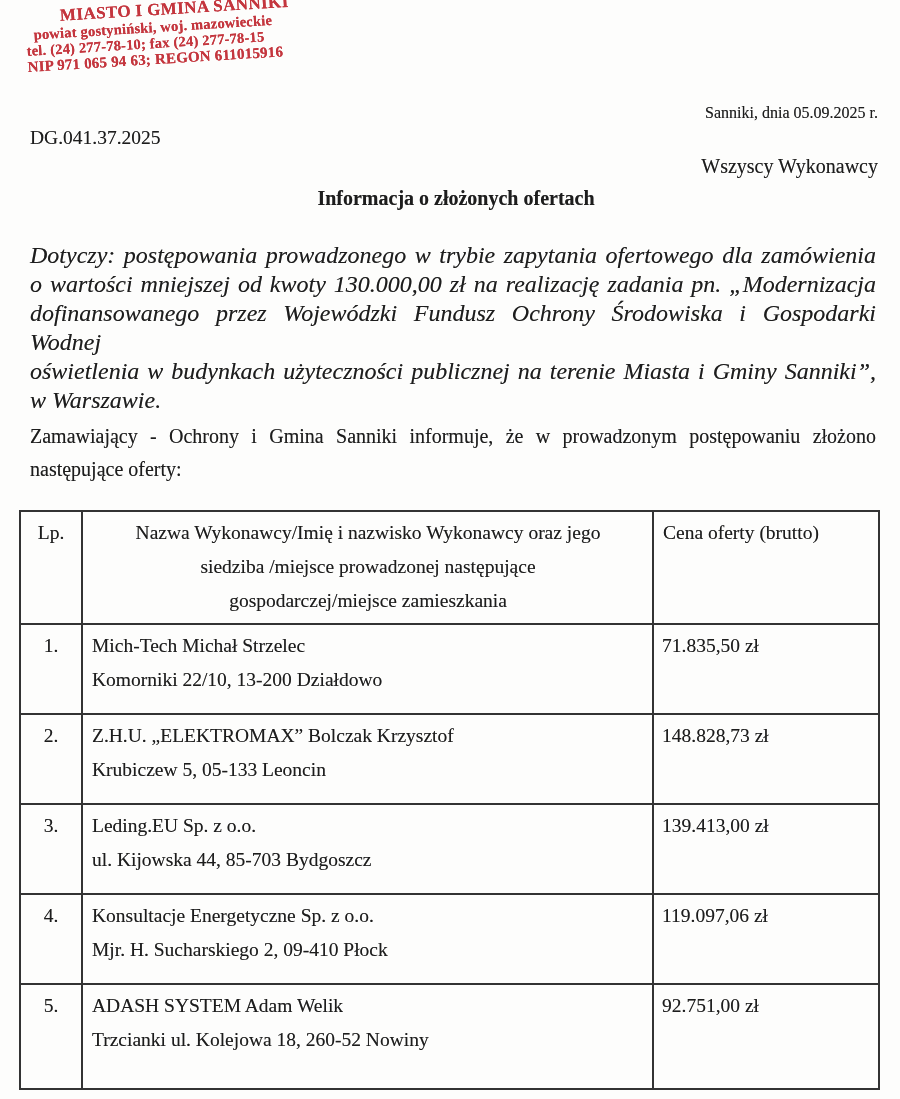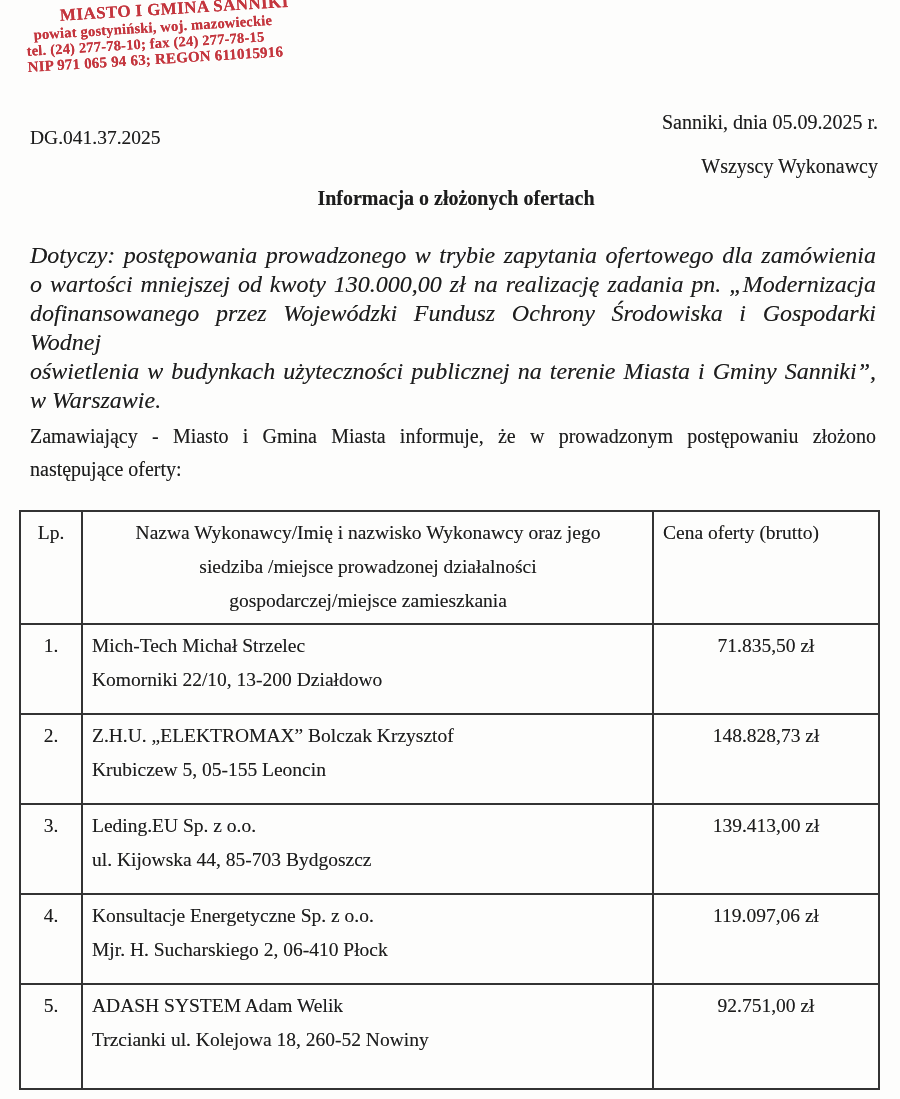--- a/index.html
+++ b/index.html
@@ -24,21 +24,21 @@
     transform-origin:left top;
     font-weight:bold;
     text-shadow:0 0 0.6px currentColor;
   }
   .stamp .s1{ font-size:17px; letter-spacing:0.4px; text-align:center; line-height:19px;}
   .stamp .s2{ font-size:14.5px; line-height:16px; padding-left:8px; letter-spacing:0.2px;}
   .stamp .s3{ font-size:14.5px; line-height:16px; padding-left:0px; letter-spacing:0.2px;}
   .stamp .s4{ font-size:15px;   line-height:17px; padding-left:0px; letter-spacing:0.2px;}
 
   
-  .date-line{ position:absolute; top:111px; right:22px; font-size:20px; }
+  .date-line{ position:absolute; top:104px; right:22px; font-size:16px; }
   .ref{       position:absolute; top:127px; left:30px;  font-size:19.5px; }
   .addressee{ position:absolute; top:155px; right:22px; font-size:20px; font-weight:normal; }
   .doc-title{ position:absolute; top:187px; left:36px; right:24px;
               text-align:center; font-size:20px; font-weight:bold; }
 
   
   .para{ position:absolute; left:30px; right:24px; }
   .dotyczy{ top:241px; font-style:italic; font-size:24px; line-height:29px; }
   .intro{   top:420px; font-size:20px; line-height:33px; }
   .jline{ text-align:justify; text-align-last:justify; white-space:normal; }
@@ -59,21 +59,21 @@
     padding:4px 8px;
     line-height:34px;
     font-weight:normal;
     text-shadow:0 0 0.4px rgba(20,20,20,0.45);
   }
   .offers thead tr{ height:113px; }
   .offers tbody tr{ height:90px; }
   .offers tbody tr:last-child{ height:105px; }
   .offers .lp{ text-align:center; padding-left:2px; padding-right:2px; }
   .offers td.name,.offers th.name{ padding-left:9px; }
-  .offers td.price{ text-align:center; }
+  .offers td.price{ text-align:left; }
   .offers th.price{ text-align:left; padding-left:9px;margin-top:36px; }
 </style>
 </head>
 <body>
 
 <div class="page">
 
   <div class="stamp" style="color: rgb(196, 54, 62);">
     <div class="s1">MIASTO I GMINA SANNIKI</div>
     <div class="s2">powiat gostyniński, woj. mazowieckie</div>
@@ -88,71 +88,71 @@
 
   <div class="para dotyczy txt">
     <div class="jline">Dotyczy: postępowania prowadzonego w trybie zapytania ofertowego dla zamówienia</div>
     <div class="jline">o wartości mniejszej od kwoty 130.000,00 zł na realizację zadania pn. „Modernizacja</div>
     <div class="jline">dofinansowanego przez Wojewódzki Fundusz Ochrony Środowiska i Gospodarki Wodnej</div>
     <div class="jline">oświetlenia w budynkach użyteczności publicznej na terenie Miasta i Gminy Sanniki”,</div>
     <div class="jline last">w Warszawie.</div>
   </div>
 
   <div class="para intro txt">
-    <div class="jline">Zamawiający - Miasto i Gmina Miasta informuje, że w prowadzonym postępowaniu złożono</div>
+    <div class="jline">Zamawiający - Ochrony i Gmina Sanniki informuje, że w prowadzonym postępowaniu złożono</div>
     <div class="jline last">następujące oferty:</div>
   </div>
 
   <table class="offers">
     <colgroup>
         <col class="c1">
         <col class="c2">
         <col class="c3">
       </colgroup>
     <thead>
       <tr>
         <th class="lp">Lp.</th>
         <th class="name">
           <div>Nazwa Wykonawcy/Imię i nazwisko Wykonawcy oraz jego</div>
-          <div>siedziba /miejsce prowadzonej działalności</div>
+          <div>siedziba /miejsce prowadzonej następujące</div>
           <div>gospodarczej/miejsce zamieszkania</div>
         </th>
         <th class="price">Cena oferty (brutto)</th>
       </tr>
     </thead>
     <tbody>
       <tr>
         <td class="lp">1.</td>
         <td class="name">
           <div>Mich-Tech Michał Strzelec</div>
           <div>Komorniki 22/10, 13-200 Działdowo</div>
         </td>
         <td class="price">71.835,50 zł</td>
       </tr>
       <tr>
         <td class="lp">2.</td>
         <td class="name">
           <div>Z.H.U. „ELEKTROMAX” Bolczak Krzysztof</div>
-          <div>Krubiczew 5, 05-155 Leoncin</div>
+          <div>Krubiczew 5, 05-133 Leoncin</div>
         </td>
         <td class="price">148.828,73 zł</td>
       </tr>
       <tr>
         <td class="lp">3.</td>
         <td class="name">
           <div>Leding.EU Sp. z o.o.</div>
           <div>ul. Kijowska 44, 85-703 Bydgoszcz</div>
         </td>
         <td class="price">139.413,00 zł</td>
       </tr>
       <tr>
         <td class="lp">4.</td>
         <td class="name">
           <div>Konsultacje Energetyczne Sp. z o.o.</div>
-          <div>Mjr. H. Sucharskiego 2, 06-410 Płock</div>
+          <div>Mjr. H. Sucharskiego 2, 09-410 Płock</div>
         </td>
         <td class="price">119.097,06 zł</td>
       </tr>
       <tr>
         <td class="lp">5.</td>
         <td class="name">
           <div>ADASH SYSTEM Adam Welik</div>
           <div>Trzcianki ul. Kolejowa 18, 260-52 Nowiny</div>
         </td>
         <td class="price">92.751,00 zł</td>

